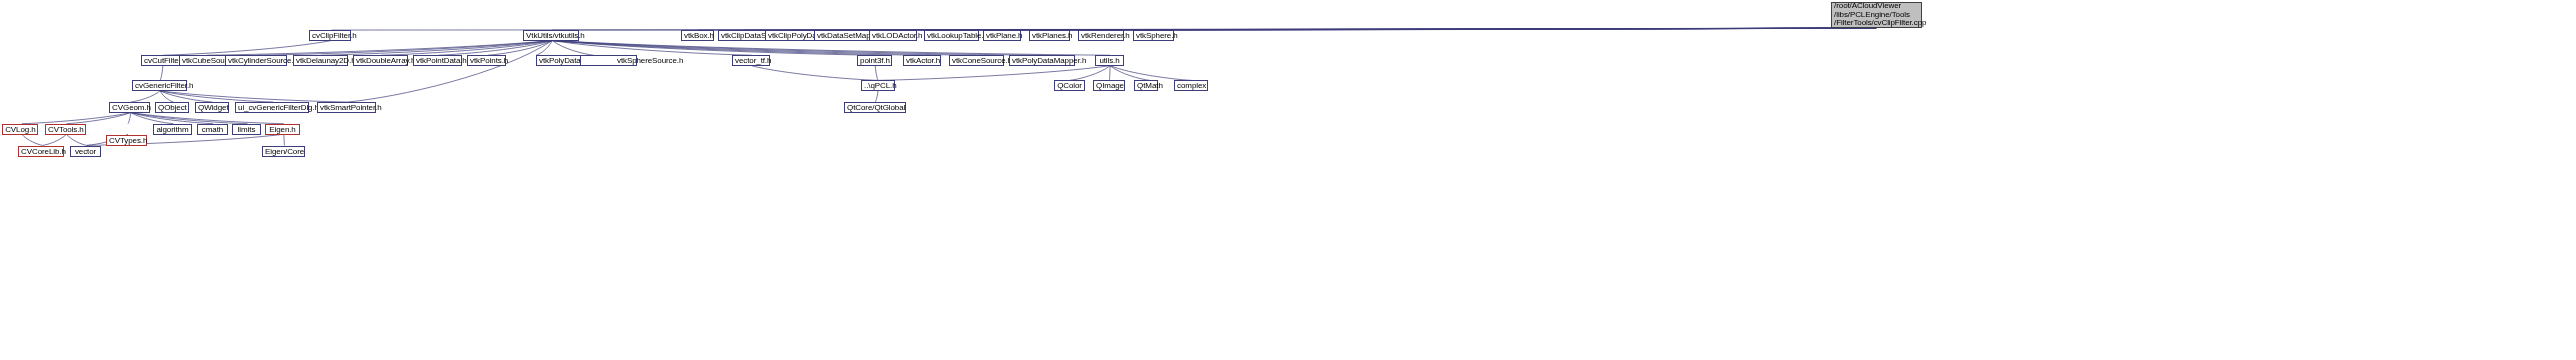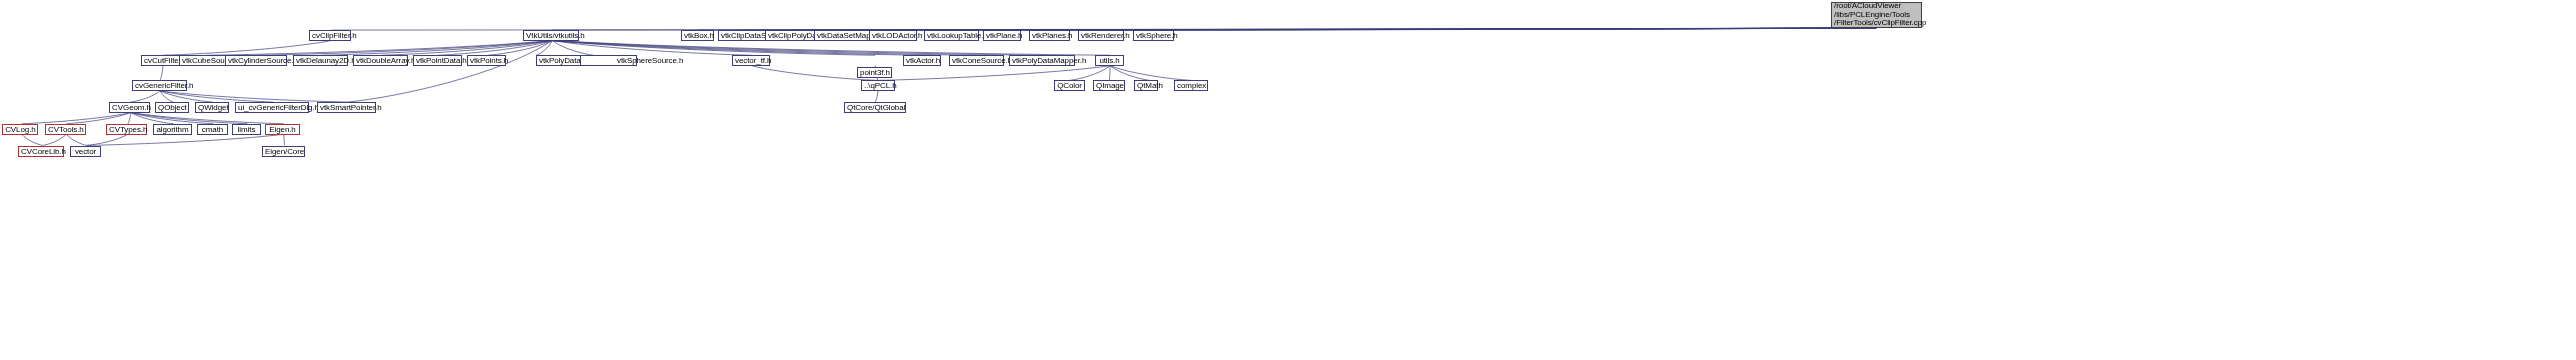--- a/index.html
+++ b/index.html
@@ -125,40 +125,40 @@
       <div class="node" style="left: 141px; top: 55px; width: 42px; height: 10.5px;"><span class="lbl">cvCutFilter.h</span></div>
       <div class="node" style="left: 179px; top: 55px; width: 53px; height: 10.5px;"><span class="lbl">vtkCubeSource.h</span></div>
       <div class="node" style="left: 225px; top: 55px; width: 62px; height: 10.5px;"><span class="lbl">vtkCylinderSource.h</span></div>
       <div class="node" style="left: 293px; top: 55px; width: 55px; height: 10.5px;"><span class="lbl">vtkDelaunay2D.h</span></div>
       <div class="node" style="left: 353px; top: 55px; width: 55px; height: 10.5px;"><span class="lbl">vtkDoubleArray.h</span></div>
       <div class="node" style="left: 413px; top: 55px; width: 49px; height: 10.5px;"><span class="lbl">vtkPointData.h</span></div>
       <div class="node" style="left: 467px; top: 55px; width: 39px; height: 10.5px;"><span class="lbl">vtkPoints.h</span></div>
       <div class="node" style="left: 512px; top: 55px; width: 46px; height: 10.5px; margin-left: 24px;"><span class="lbl">vtkPolyData.h</span></div>
       <div class="node" style="left: 580px; top: 55px; width: 57px; height: 10.5px; padding-left: 36px;"><span class="lbl">vtkSphereSource.h</span></div>
       <div class="node" style="left: 732px; top: 55px; width: 38px; height: 10.5px;"><span class="lbl">vector_tf.h</span></div>
-      <div class="node" style="left: 857px; top: 55px; width: 35px; height: 10.5px; margin-top: 12px;"><span class="lbl">point3f.h</span></div>
+      <div class="node" style="left: 857px; top: 55px; width: 35px; height: 10.5px;"><span class="lbl">point3f.h</span></div>
       <div class="node" style="left: 903px; top: 55px; width: 38px; height: 10.5px;"><span class="lbl">vtkActor.h</span></div>
       <div class="node" style="left: 949px; top: 55px; width: 55px; height: 10.5px;"><span class="lbl">vtkConeSource.h</span></div>
       <div class="node" style="left: 1009px; top: 55px; width: 66px; height: 10.5px;"><span class="lbl">vtkPolyDataMapper.h</span></div>
       <div class="node" style="left: 1095px; top: 55px; width: 29px; height: 10.5px;"><span class="lbl">utils.h</span></div>
       <div class="node" style="left: 132px; top: 80px; width: 55px; height: 10.5px;"><span class="lbl">cvGenericFilter.h</span></div>
       <div class="node" style="left: 861px; top: 80px; width: 34px; height: 10.5px;"><span class="lbl">..\qPCL.h</span></div>
       <div class="node" style="left: 1054px; top: 80px; width: 31px; height: 10.5px;"><span class="lbl">QColor</span></div>
       <div class="node" style="left: 1093px; top: 80px; width: 32px; height: 10.5px;"><span class="lbl">QImage</span></div>
       <div class="node" style="left: 1134px; top: 80px; width: 24px; height: 10.5px;"><span class="lbl">QtMath</span></div>
       <div class="node" style="left: 1174px; top: 80px; width: 34px; height: 10.5px;"><span class="lbl">complex</span></div>
       <div class="node" style="left: 109px; top: 102px; width: 41px; height: 10.5px;"><span class="lbl">CVGeom.h</span></div>
       <div class="node" style="left: 155px; top: 102px; width: 34px; height: 10.5px;"><span class="lbl">QObject</span></div>
       <div class="node" style="left: 195px; top: 102px; width: 34px; height: 10.5px;"><span class="lbl">QWidget</span></div>
       <div class="node" style="left: 235px; top: 102px; width: 74px; height: 10.5px;"><span class="lbl">ui_cvGenericFilterDlg.h</span></div>
       <div class="node" style="left: 317px; top: 102px; width: 59px; height: 10.5px;"><span class="lbl">vtkSmartPointer.h</span></div>
       <div class="node" style="left: 844px; top: 102px; width: 62px; height: 10.5px;"><span class="lbl">QtCore/QtGlobal</span></div>
       <div class="node red" style="left: 2.1px; top: 124px; width: 36px; height: 10.5px;"><span class="lbl">CVLog.h</span></div>
       <div class="node red" style="left: 45px; top: 124px; width: 41px; height: 10.5px;"><span class="lbl">CVTools.h</span></div>
-      <div class="node red" style="left: 106px; top: 124px; width: 41px; height: 10.5px;"><span class="lbl">CVTypes.h</span></div>
+      <div class="node red" style="left: 106px; top: 135px; width: 41px; height: 10.5px;"><span class="lbl">CVTypes.h</span></div>
       <div class="node" style="left: 153px; top: 124px; width: 39px; height: 10.5px;"><span class="lbl">algorithm</span></div>
       <div class="node" style="left: 197px; top: 124px; width: 31px; height: 10.5px;"><span class="lbl">cmath</span></div>
       <div class="node" style="left: 232px; top: 124px; width: 29px; height: 10.5px;"><span class="lbl">limits</span></div>
       <div class="node red" style="left: 265px; top: 124px; width: 35px; height: 10.5px;"><span class="lbl">Eigen.h</span></div>
       <div class="node red" style="left: 18px; top: 146px; width: 46px; height: 10.5px;"><span class="lbl">CVCoreLib.h</span></div>
       <div class="node" style="left: 70px; top: 146px; width: 31px; height: 10.5px;"><span class="lbl">vector</span></div>
       <div class="node" style="left: 262px; top: 146px; width: 43px; height: 10.5px; text-align: center;"><span class="lbl">Eigen/Core</span></div>
     </div>
 </div>
 

